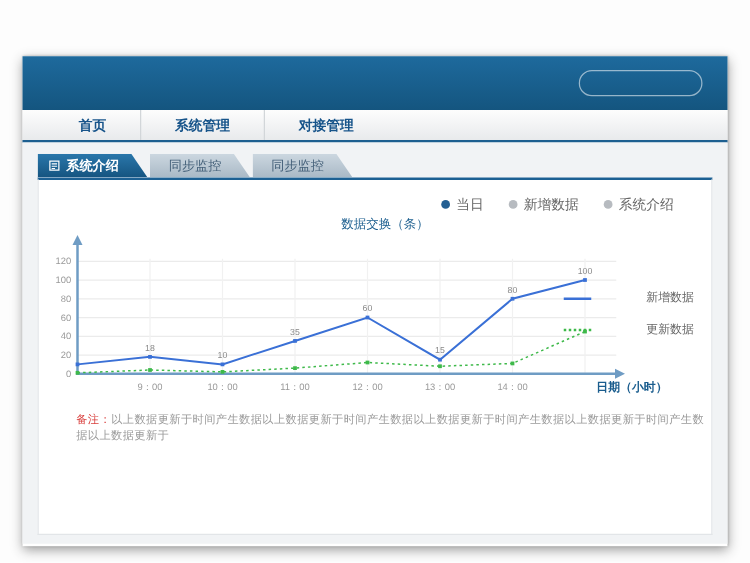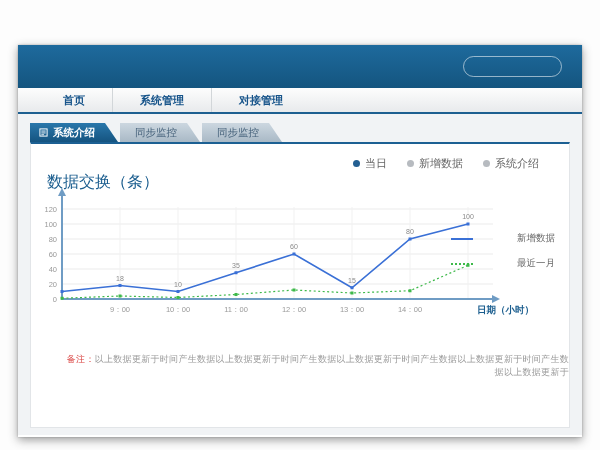--- a/index.html
+++ b/index.html
@@ -44,31 +44,31 @@
 
   .panel { background:#fff; border-top:2px solid #1c6093; border-left:1px solid #e2e5e8;
            border-right:1px solid #e2e5e8; border-bottom:1px solid #e2e5e8;
            height:286px; position:relative; }
 
   .radios { display:flex; justify-content:flex-end; gap:20px; padding:12px 30px 0 0; height:26px; }
   .radio { display:flex; align-items:center; gap:5px; font-size:11px; color:#666; cursor:pointer; }
   .dot { width:7px; height:7px; border-radius:50%; background:#b7bbc0; }
   .radio.sel .dot { background:#235f92; }
 
-  .ylabel { margin:2px 0 0 16px; font-size:16px; color:#1a5d8e; height:15px; }
+  .ylabel { margin:2px 0 0 16px; font-size:10px; color:#1a5d8e; height:15px;text-align:center; }
   #chart-svg { display:block; margin-left:12px; }
 
   .legend { position:absolute; right:14px; top:88px; }
   .leg-row { display:flex; align-items:center; gap:7px; margin-bottom:12px; cursor:pointer; }
   .leg-swatch { width:22px; height:0; }
   .leg-solid { border-top:2px solid #3a70d6; }
   .leg-dot { border-top:2px dotted #3eb94a; }
   .leg-txt { font-size:9.5px; color:#666;margin-left:37px; }
 
-  .footnote { margin:32px 0 0 30px; font-size:9px; color:#9a9a9a; letter-spacing:.3px;text-align:right; }
+  .footnote { margin:8px 0 0 30px; font-size:9px; color:#9a9a9a; letter-spacing:.3px; }
   .footnote .fn-label { color:#d9403e; }
 </style>
 </head>
 <body>
 
 <div class="card">
 
   <div class="hdr">
 
     <div class="usr-pill">
@@ -193,21 +193,21 @@
           <rect x="423.5" y="76.75" width="3" height="3" fill="#3eb94a"></rect>
         </svg>
 
       <div class="legend">
         <div class="leg-row">
           <span class="leg-swatch leg-solid"></span>
           <span class="leg-txt">新增数据</span>
         </div>
         <div class="leg-row">
           <span class="leg-swatch leg-dot"></span>
-          <span class="leg-txt">最近一月</span>
+          <span class="leg-txt">更新数据</span>
         </div>
       </div>
 
       <div class="footnote">
         <span class="fn-label">备注：</span><span>以上数据更新于时间产生数据以上数据更新于时间产生数据以上数据更新于时间产生数据以上数据更新于时间产生数据以上数据更新于</span>
       </div>
 
     </div>
   </div>
 </div>

